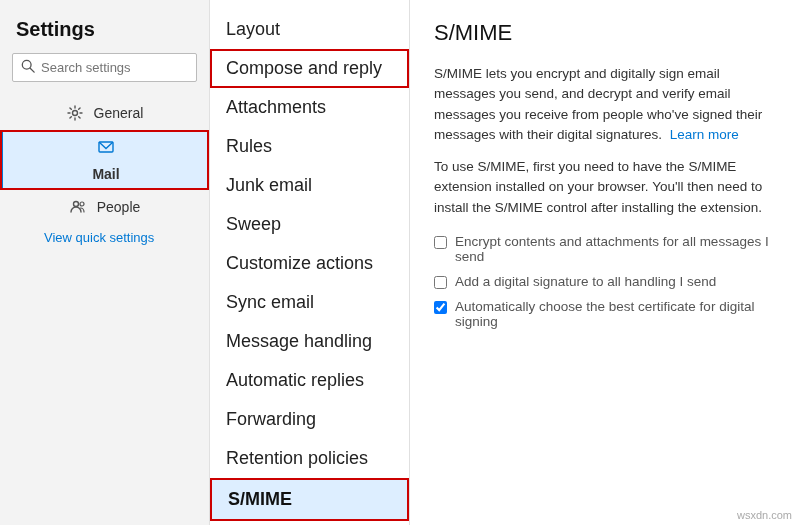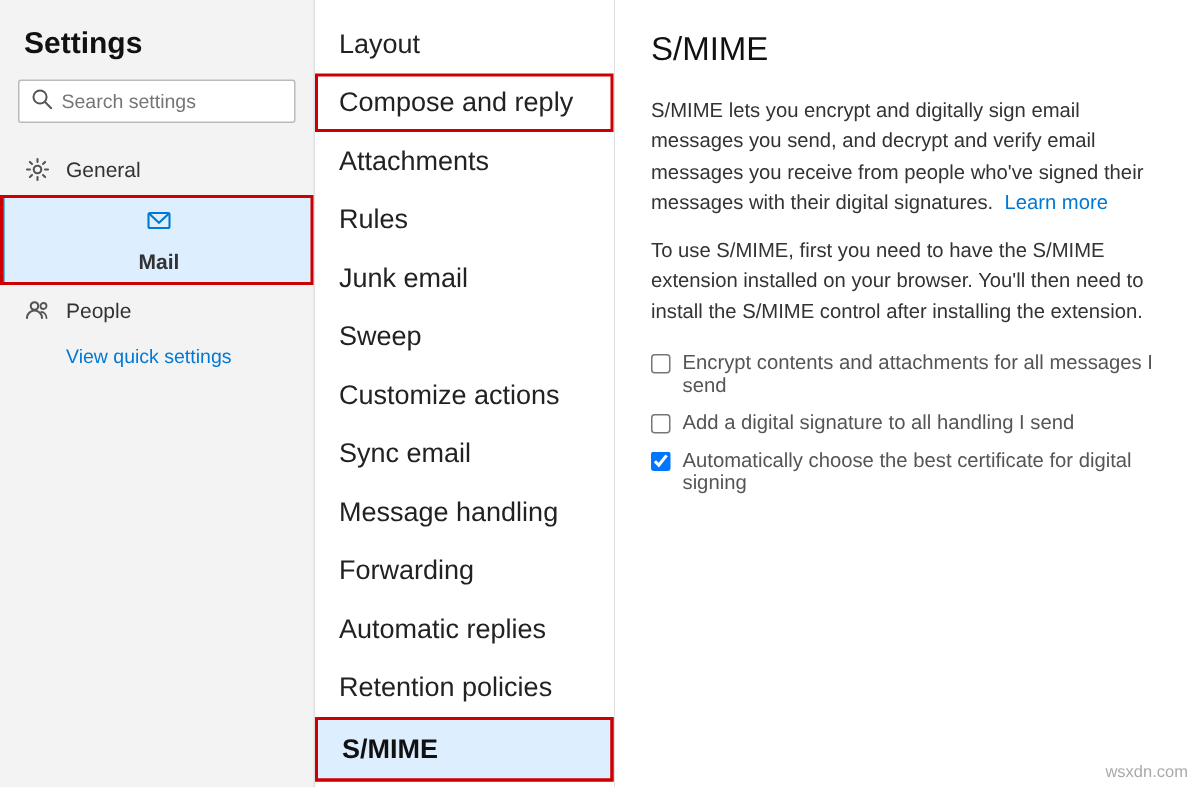--- a/index.html
+++ b/index.html
@@ -53,20 +53,21 @@
     }
     .nav-item {
       display: flex;
       align-items: center;
       padding: 8px 16px;
       gap: 10px;
       cursor: pointer;
       color: #333;
       font-size: 14px;
       border-radius: 0;
+      justify-content: center;
     }
     .nav-item.active {
       background: #ddeeff;
       border-left: 3px solid #0078d4;
       font-weight: 600;
       flex-direction: column;
     }
     .nav-item.active .nav-icon {
       color: #0078d4;
     }
@@ -248,24 +249,24 @@
   <div class="middle-item">
     <span>Customize actions</span>
   </div>
   <div class="middle-item">
     <span>Sync email</span>
   </div>
   <div class="middle-item">
     <span>Message handling</span>
   </div>
   <div class="middle-item">
+    <span>Automatic replies</span>
+  </div>
+  <div class="middle-item">
     <span>Forwarding</span>
-  </div>
-  <div class="middle-item">
-    <span>Automatic replies</span>
   </div>
   <div class="middle-item">
     <span>Retention policies</span>
   </div>
 
   <div class="middle-item active" style="outline:2px solid #c00; outline-offset:-2px;">
     <span>S/MIME</span>
   </div>
   <div class="middle-item">
     <span>Groups</span>

